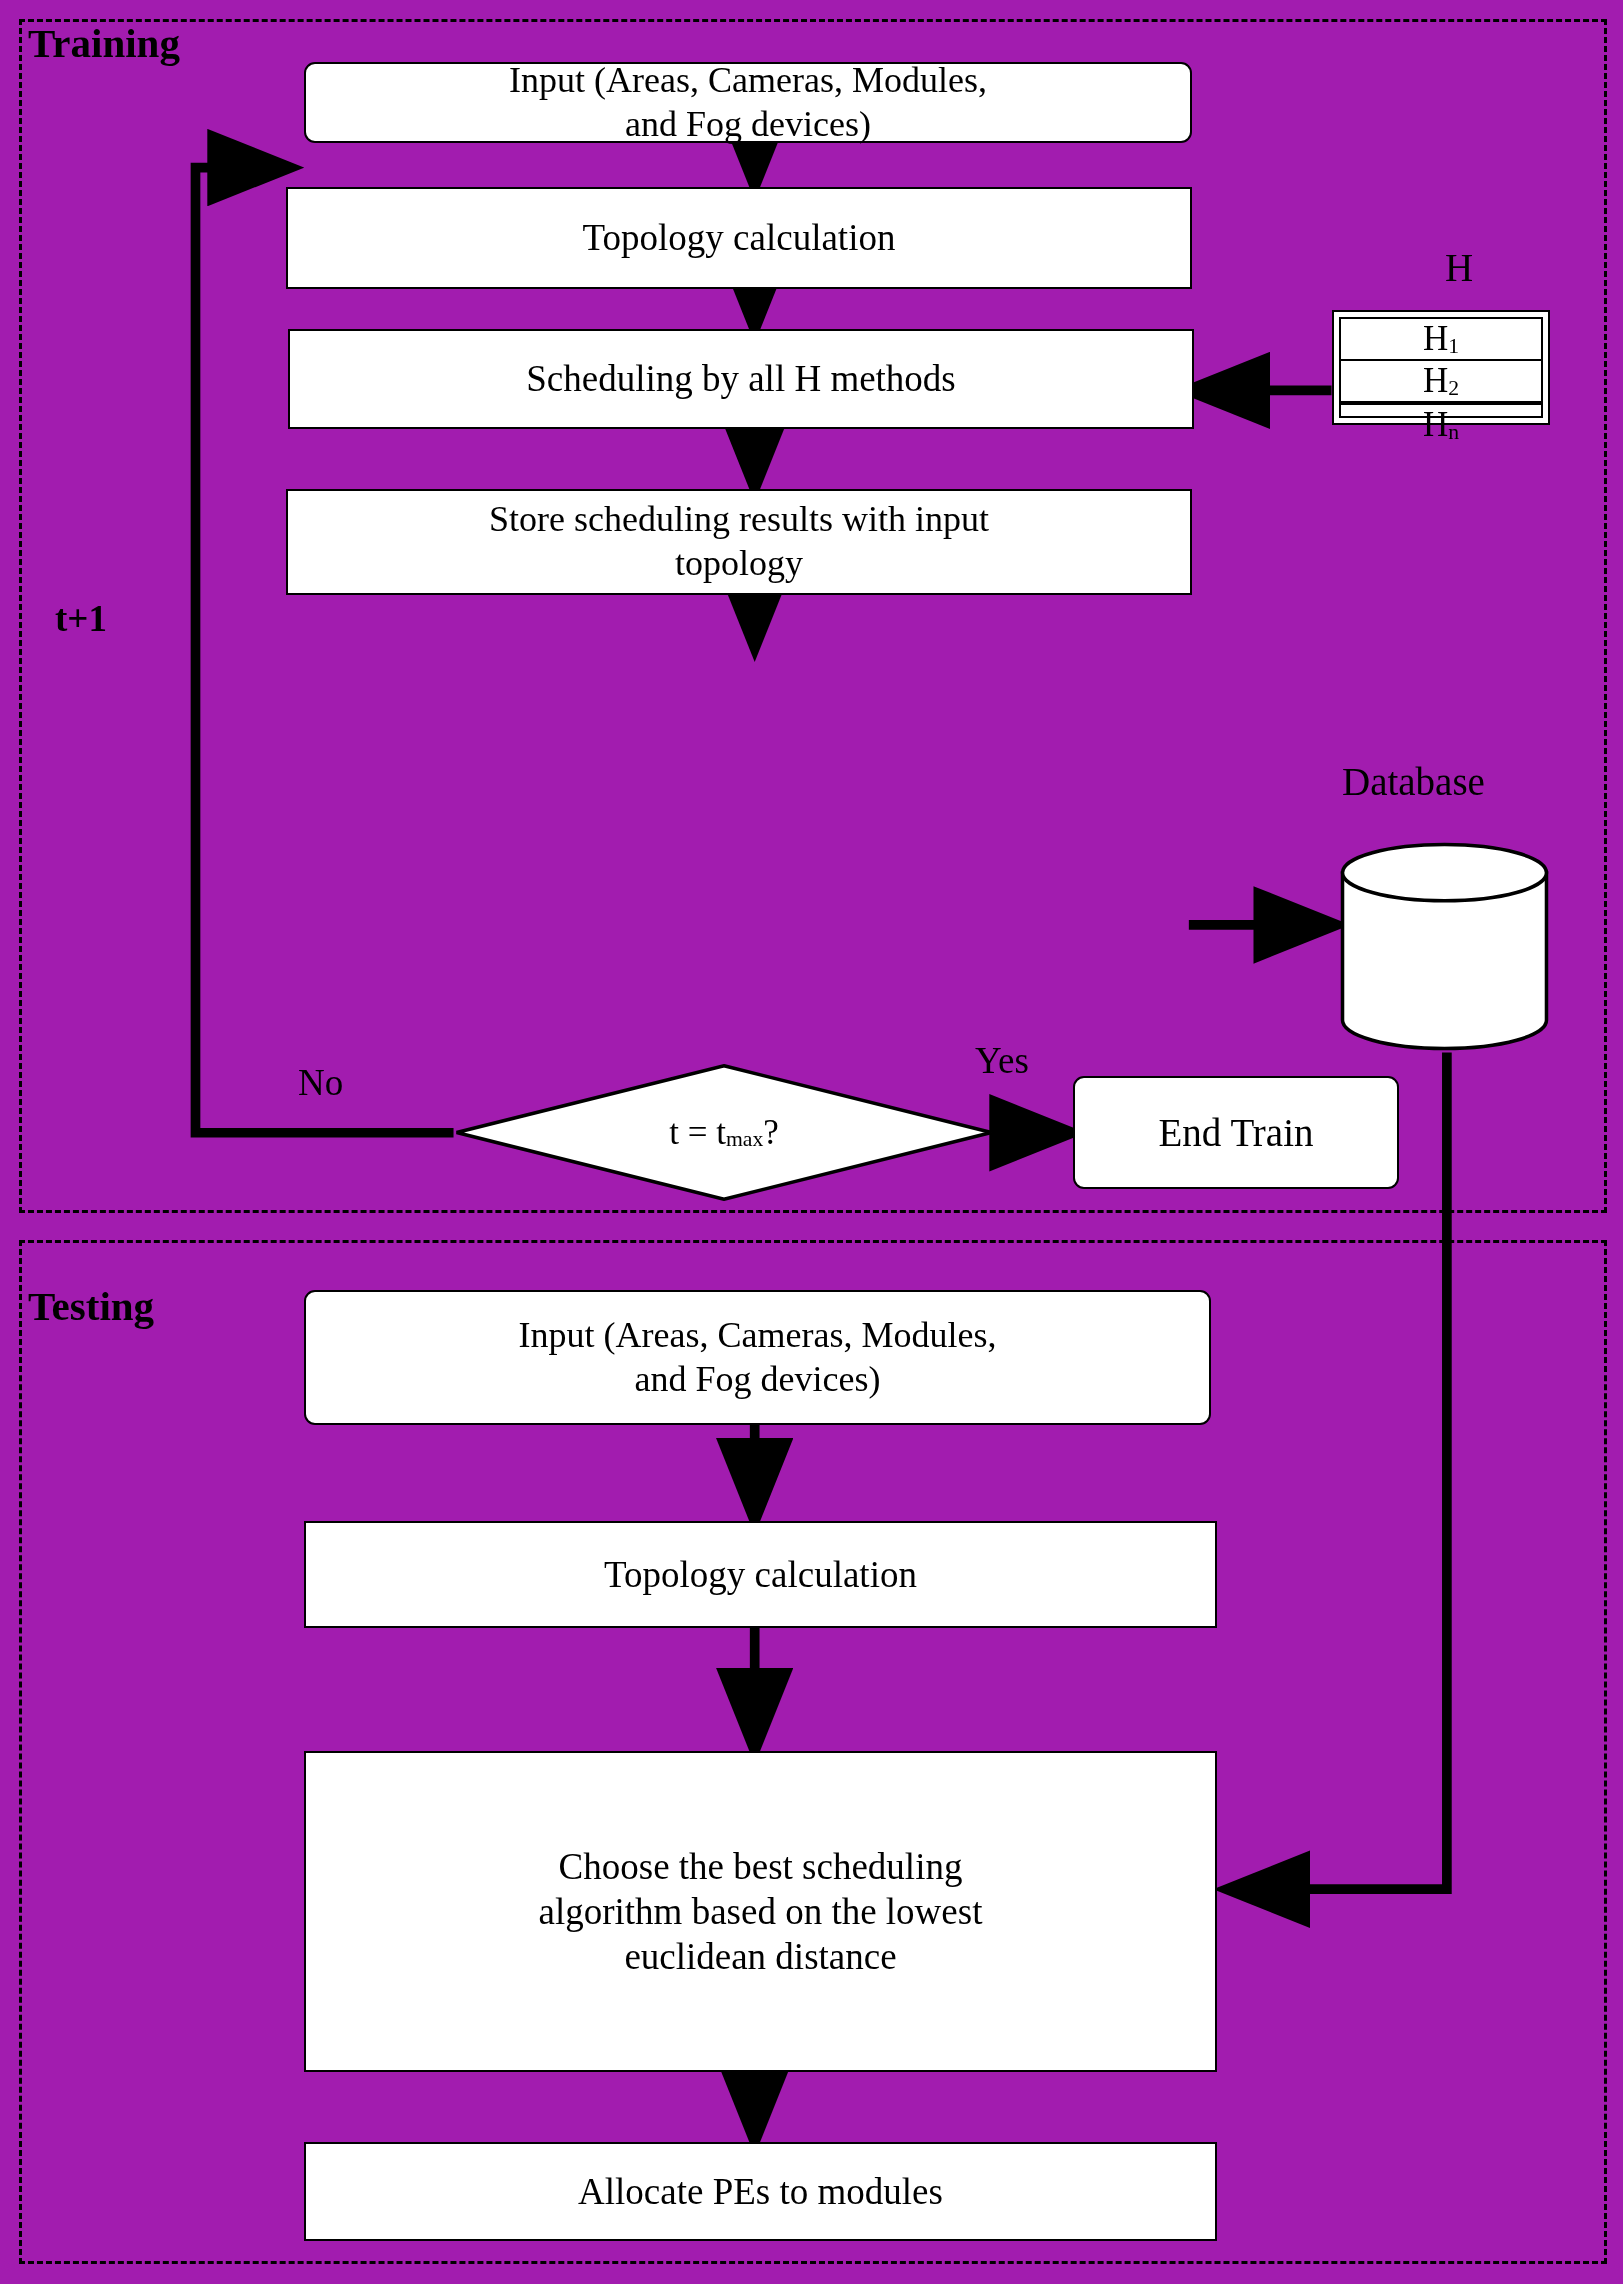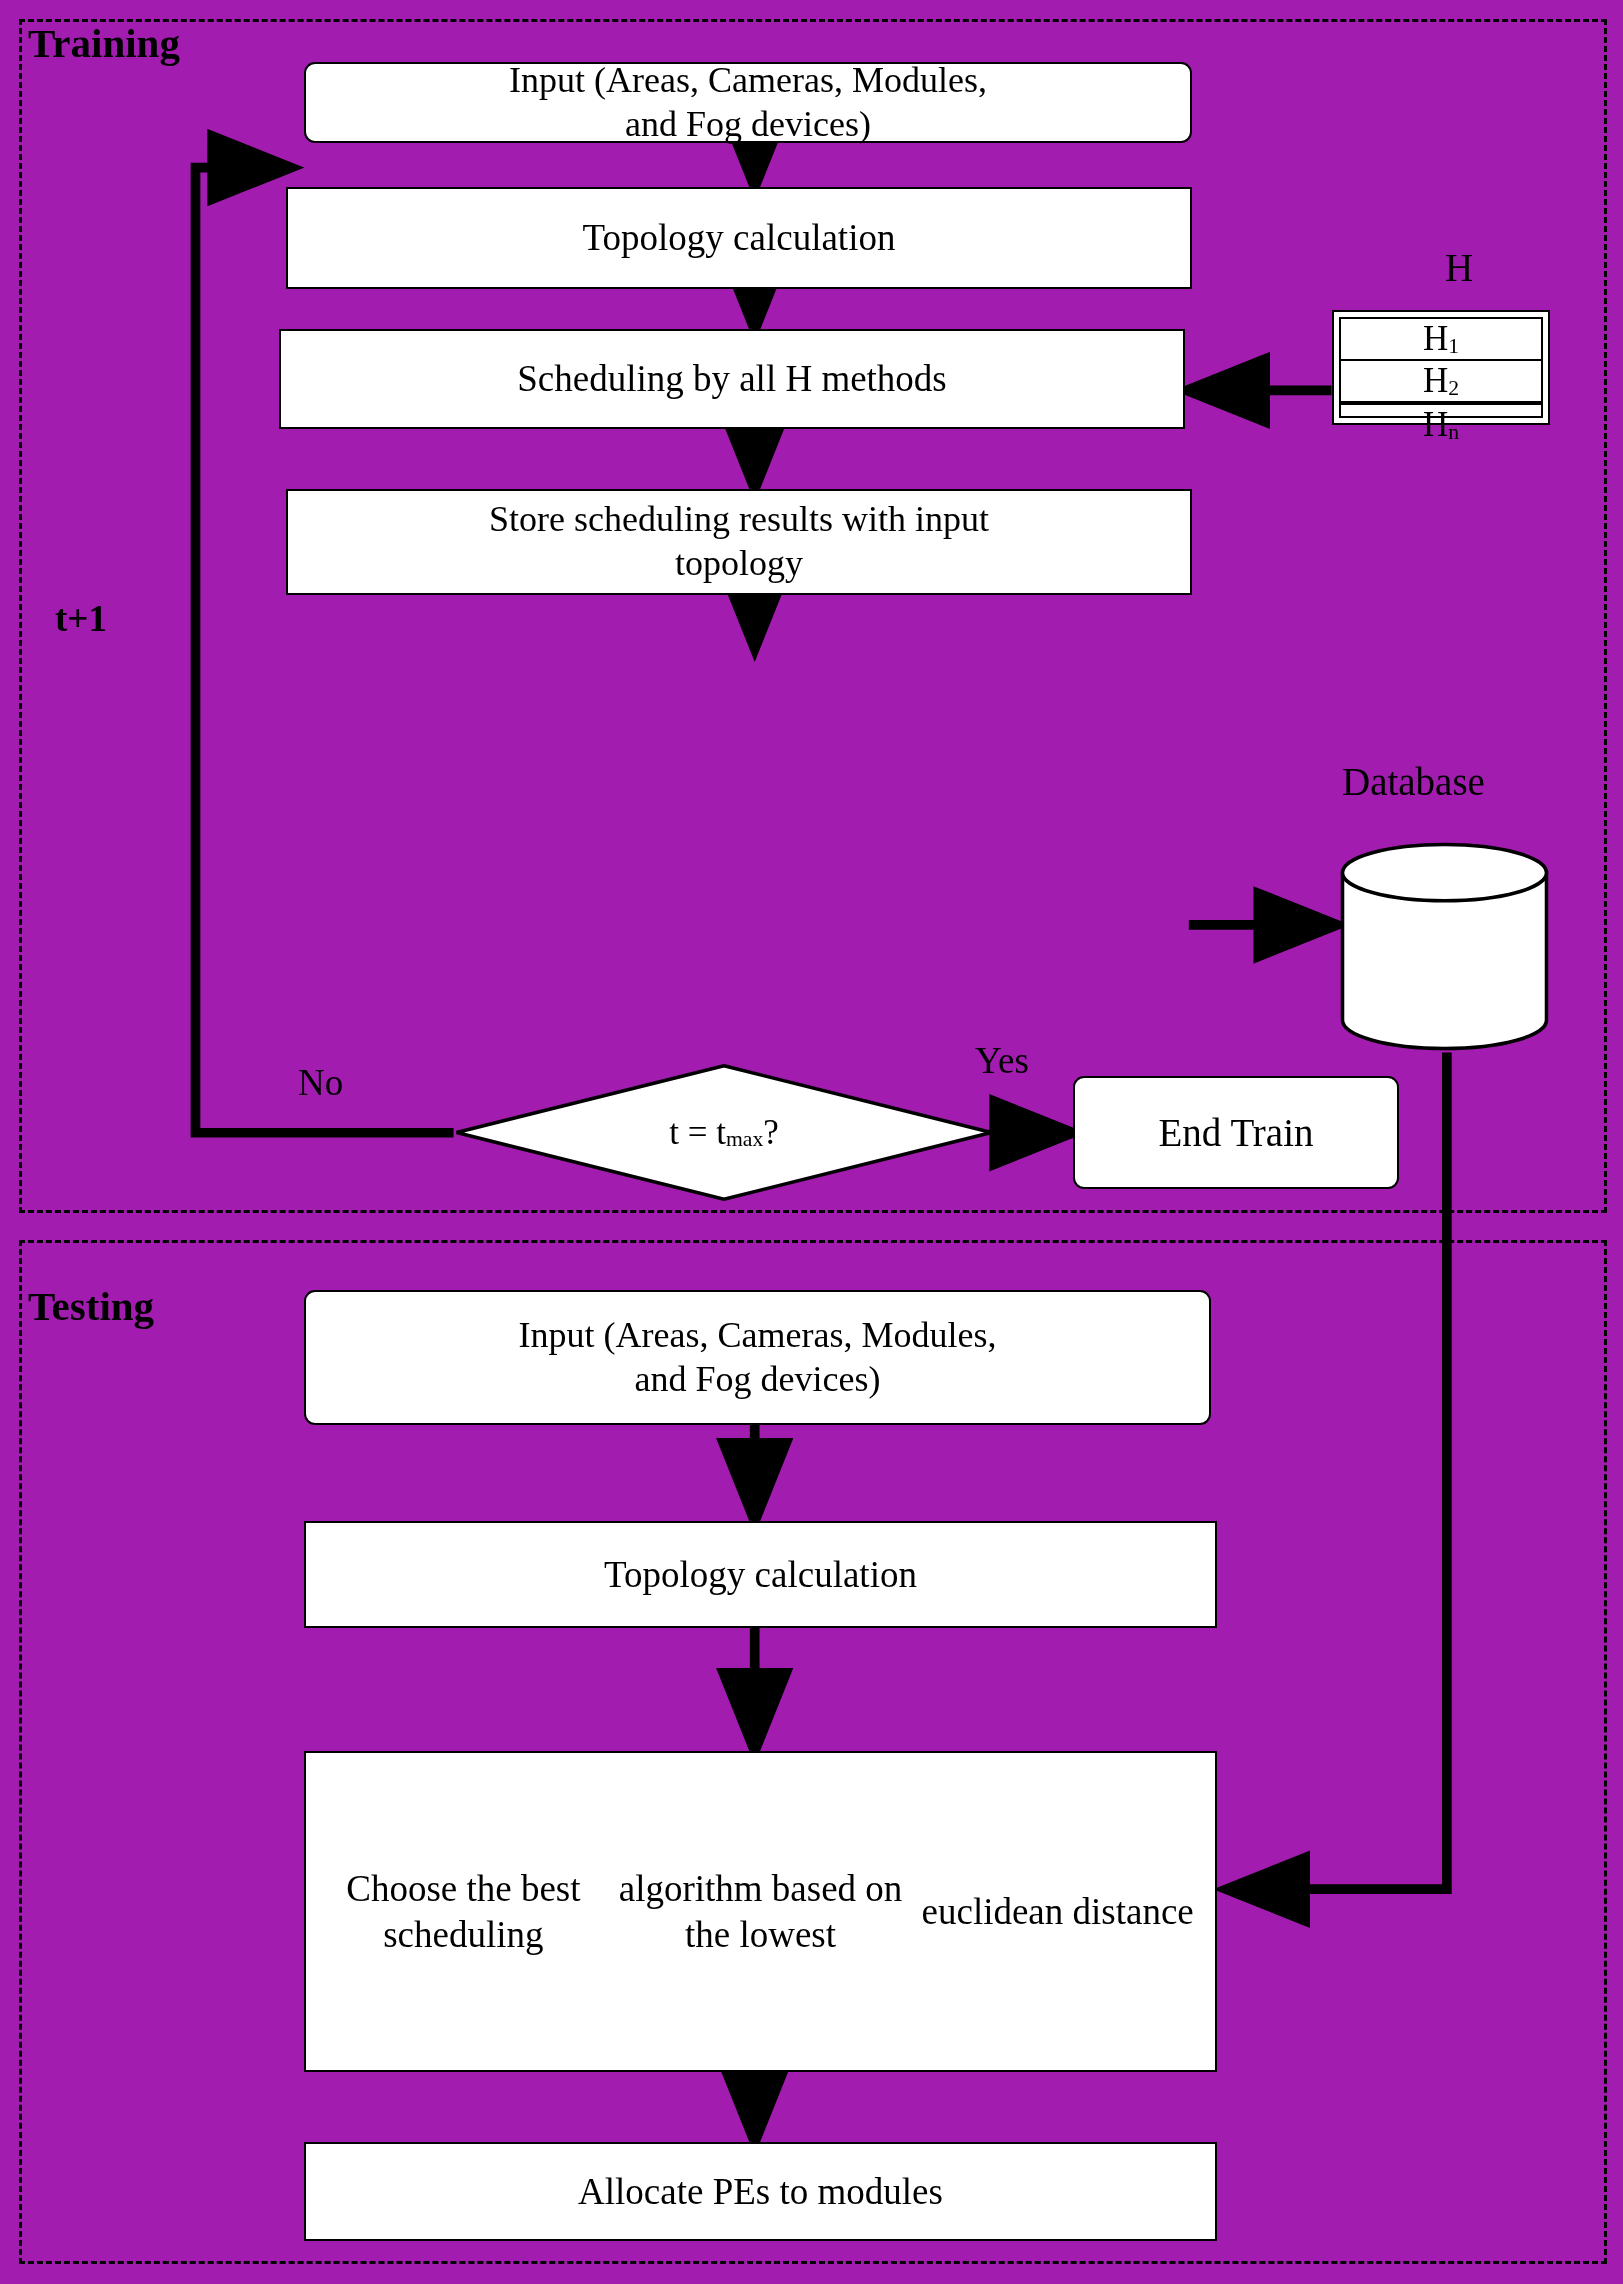--- a/index.html
+++ b/index.html
@@ -97,21 +97,21 @@
 
   <div class="node rounded" style="left:304px; top:62px; width:888px; height:81px; font-size:36px; flex-direction:column;">
     <span class="txt">Input (Areas, Cameras, Modules,</span>
     <span class="txt">and Fog devices)</span>
   </div>
 
   <div class="node" style="left:286px; top:187px; width:906px; height:102px; font-size:37px;">
     <span class="txt">Topology calculation</span>
   </div>
 
-  <div class="node" style="left:279px; top:329px; width:906px; height:100px; font-size:37px;">
+  <div class="node" style="left:288px; top:329px; width:906px; height:100px; font-size:37px;">
     <span class="txt">Scheduling by all H methods</span>
   </div>
 
   <div class="node" style="left:286px; top:489px; width:906px; height:106px; font-size:36px; flex-direction:column;">
     <span class="txt">Store scheduling results with input</span>
     <span class="txt">topology</span>
   </div>
 
   <div class="diamond" style="left:454px; top:1064px; width:540px; height:137px;">
     <svg width="540" height="137" viewBox="0 0 613 156">
@@ -170,21 +170,21 @@
 
   <div class="node rounded" style="left:304px; top:1290px; width:907px; height:135px; font-size:36px; flex-direction:column;">
     <span class="txt">Input (Areas, Cameras, Modules,</span>
     <span class="txt">and Fog devices)</span>
   </div>
 
   <div class="node" style="left:304px; top:1521px; width:913px; height:107px; font-size:37px;">
     <span class="txt">Topology calculation</span>
   </div>
 
-  <div class="node" style="left:304px; top:1751px; width:913px; height:321px; font-size:37px; ">
+  <div class="node" style="left:304px; top:1751px; width:913px; height:321px; font-size:37px; flex-direction:column;">
     <span class="txt">Choose the best scheduling</span>
     <span class="txt">algorithm based on the lowest</span>
     <span class="txt">euclidean distance</span>
   </div>
 
   <div class="node" style="left:304px; top:2142px; width:913px; height:99px; font-size:37px;">
     <span class="txt">Allocate PEs to modules</span>
   </div>
 
 </div>

